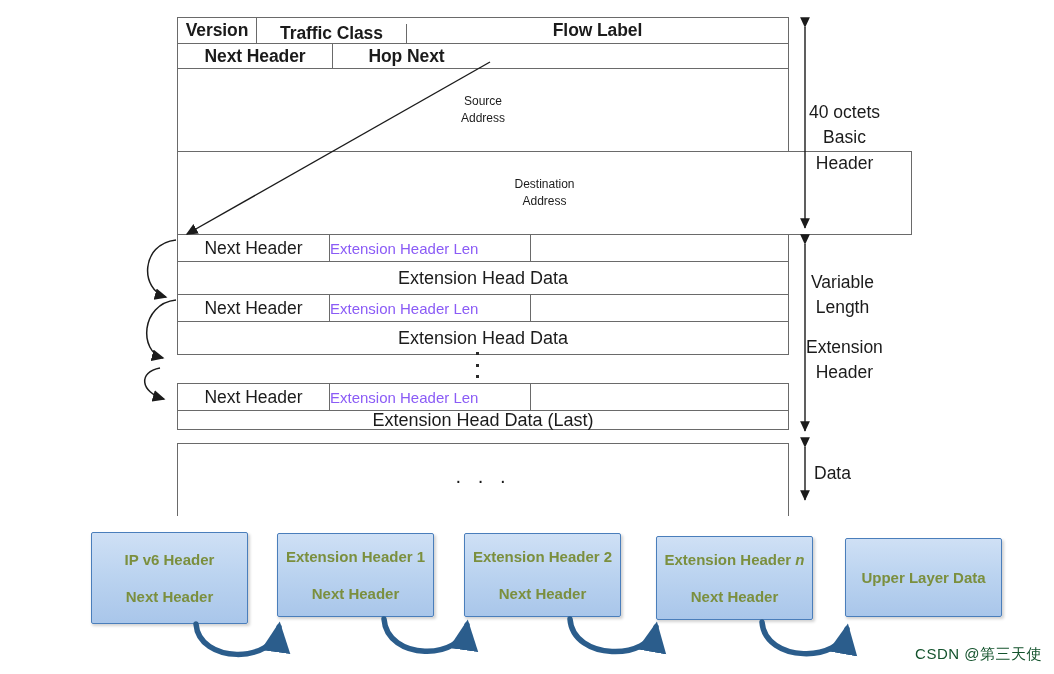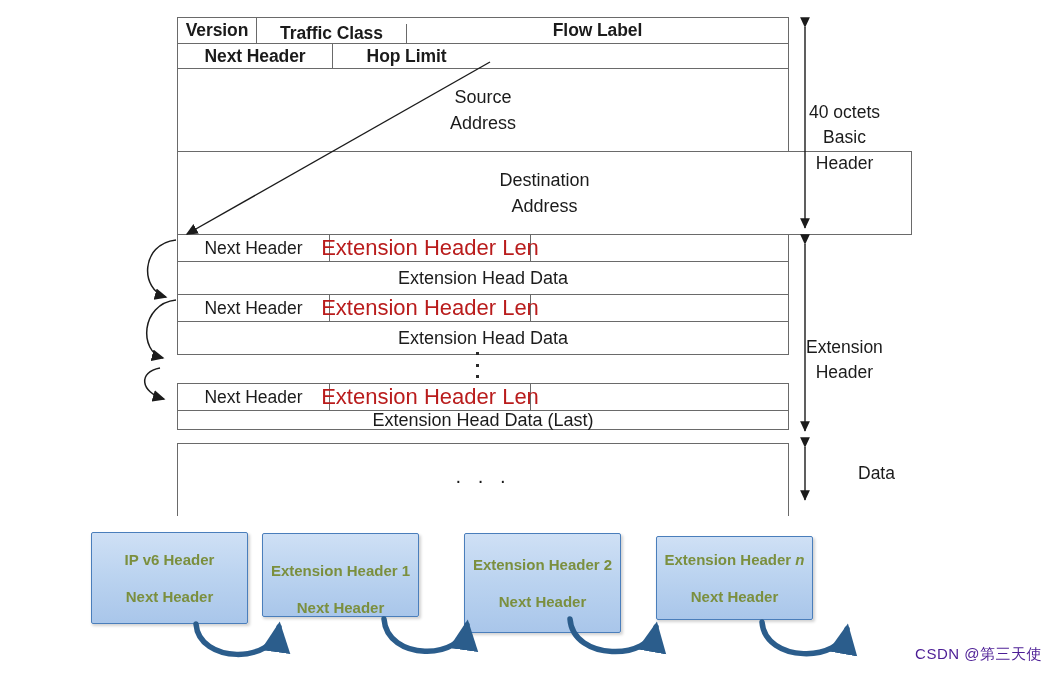--- a/index.html
+++ b/index.html
@@ -53,21 +53,21 @@
 
   .big-row {
     position: absolute;
     left: 0;
     box-sizing: border-box;
     border: 1.5px solid #6a6a6a;
     display: flex;
     flex-direction: column;
     align-items: center;
     justify-content: center;
-    font-size: 18px;
+    font-size: 12px;
     color: #1b1b1b;
     line-height: 1.45;
   }
 
   .ext-hdr-row {
     position: absolute;
     left: 0;
     box-sizing: border-box;
     border: 1.5px solid #6a6a6a;
     display: flex;
@@ -80,23 +80,22 @@
     justify-content: center;
     font-size: 17.5px;
     color: #1b1b1b;
     white-space: nowrap;
     border-right: 1.5px solid #6a6a6a;
   }
   .ext-len {
     box-sizing: border-box;
     display: flex;
     align-items: center;
-    justify-content: center;
-    font-size: 22px;
-    color: #b91c1c;
+    font-size: 15px;
+    color: #8b5cf6;
     white-space: nowrap;
     border-right: 1.5px solid #6a6a6a;
   }
   .ext-rest { flex: 1 1 auto; }
 
   .ext-data-row {
     position: absolute;
     left: 0;
     box-sizing: border-box;
     border: 1.5px solid #6a6a6a;
@@ -172,21 +171,21 @@
   .chain-box .l1 { margin-bottom: 20px; }
   .chain-box .l-single { margin: 0; }
   .chain-box em { font-style: italic; }
 
   
   .watermark {
     position: absolute;
     right: 12px;
     bottom: 10px;
     font-size: 15px;
-    color: #4c1d95;
+    color: #14532d;
     white-space: nowrap;
     letter-spacing: 0.5px;
   }
 
   svg.overlay {
     position: absolute;
     left: 0;
     top: 0;
     width: 1054px;
     height: 674px;
@@ -210,21 +209,21 @@
       <div class="pkt-cell" style="width:381px;">
         <span>Flow Label</span>
       </div>
     </div>
 
     <div class="pkt-row" style="top:26px; width:612px; height:26px;">
       <div class="pkt-cell div-r" style="width:155px;">
         <span>Next Header</span>
       </div>
       <div class="pkt-cell" style="width:147px;">
-        <span>Hop Limit</span>
+        <span>Hop Next</span>
       </div>
     </div>
 
     <div class="big-row" style="top:51px; width:612px; height:84px;">
       <span>Source</span>
       <span>Address</span>
     </div>
 
     <div class="big-row" style="top:134px; width:735px; height:84px;">
       <span>Destination</span>
@@ -280,50 +279,57 @@
       <i></i>
       <i></i>
   </div>
 
   <div class="bracket-label ctr" style="left:809px; top:100px;">
     <div>40 octets</div>
     <div>Basic</div>
     <div>Header</div>
   </div>
 
+  <div class="bracket-label ctr" style="left:811px; top:270px;">
+    <div>Variable</div>
+    <div>Length</div>
+  </div>
 
   <div class="bracket-label ctr" style="left:806px; top:335px;">
     <div>Extension</div>
     <div>Header</div>
   </div>
 
-  <div class="bracket-label" style="left:814px; top:461px;margin-left:44px;">
+  <div class="bracket-label" style="left:814px; top:461px;">
     <div>Data</div>
   </div>
 
   <div class="chain-box" style="left:67px; top:532px; width:157px; height:92px;">
     <span class="l1">IP v6 Header</span>
     <span>Next Header</span>
   </div>
 
-  <div class="chain-box" style="left:238px; top:533px; width:157px; height:84px;justify-content:flex-end;">
+  <div class="chain-box" style="left:253px; top:533px; width:157px; height:84px;">
     <span class="l1">Extension Header 1</span>
     <span>Next Header</span>
   </div>
 
-  <div class="chain-box" style="left:440px; top:533px; width:157px; height:100px;">
+  <div class="chain-box" style="left:440px; top:533px; width:157px; height:84px;">
     <span class="l1">Extension Header 2</span>
     <span>Next Header</span>
   </div>
 
   <div class="chain-box" style="left:632px; top:536px; width:157px; height:84px;">
     <span class="l1"><span>Extension Header </span><em>n</em></span>
     <span>Next Header</span>
   </div>
 
+  <div class="chain-box" style="left:821px; top:538px; width:157px; height:79px;">
+    <span class="l-single">Upper Layer Data</span>
+  </div>
 
   <svg class="overlay" viewBox="0 0 1054 674">
     <defs>
       <marker id="ah-black" markerWidth="9" markerHeight="9" refX="7.5" refY="4.5" orient="auto" markerUnits="strokeWidth">
         <path d="M0,0.6 L8.5,4.5 L0,8.4 z" fill="#1b1b1b"></path>
       </marker>
       <marker id="ah-black-sm" markerWidth="8" markerHeight="8" refX="7" refY="4" orient="auto" markerUnits="strokeWidth">
         <path d="M0,0.5 L7.5,4 L0,7.5 z" fill="#1b1b1b"></path>
       </marker>
       <marker id="ah-blue" markerWidth="6" markerHeight="6" refX="4.6" refY="3" orient="auto" markerUnits="strokeWidth">

